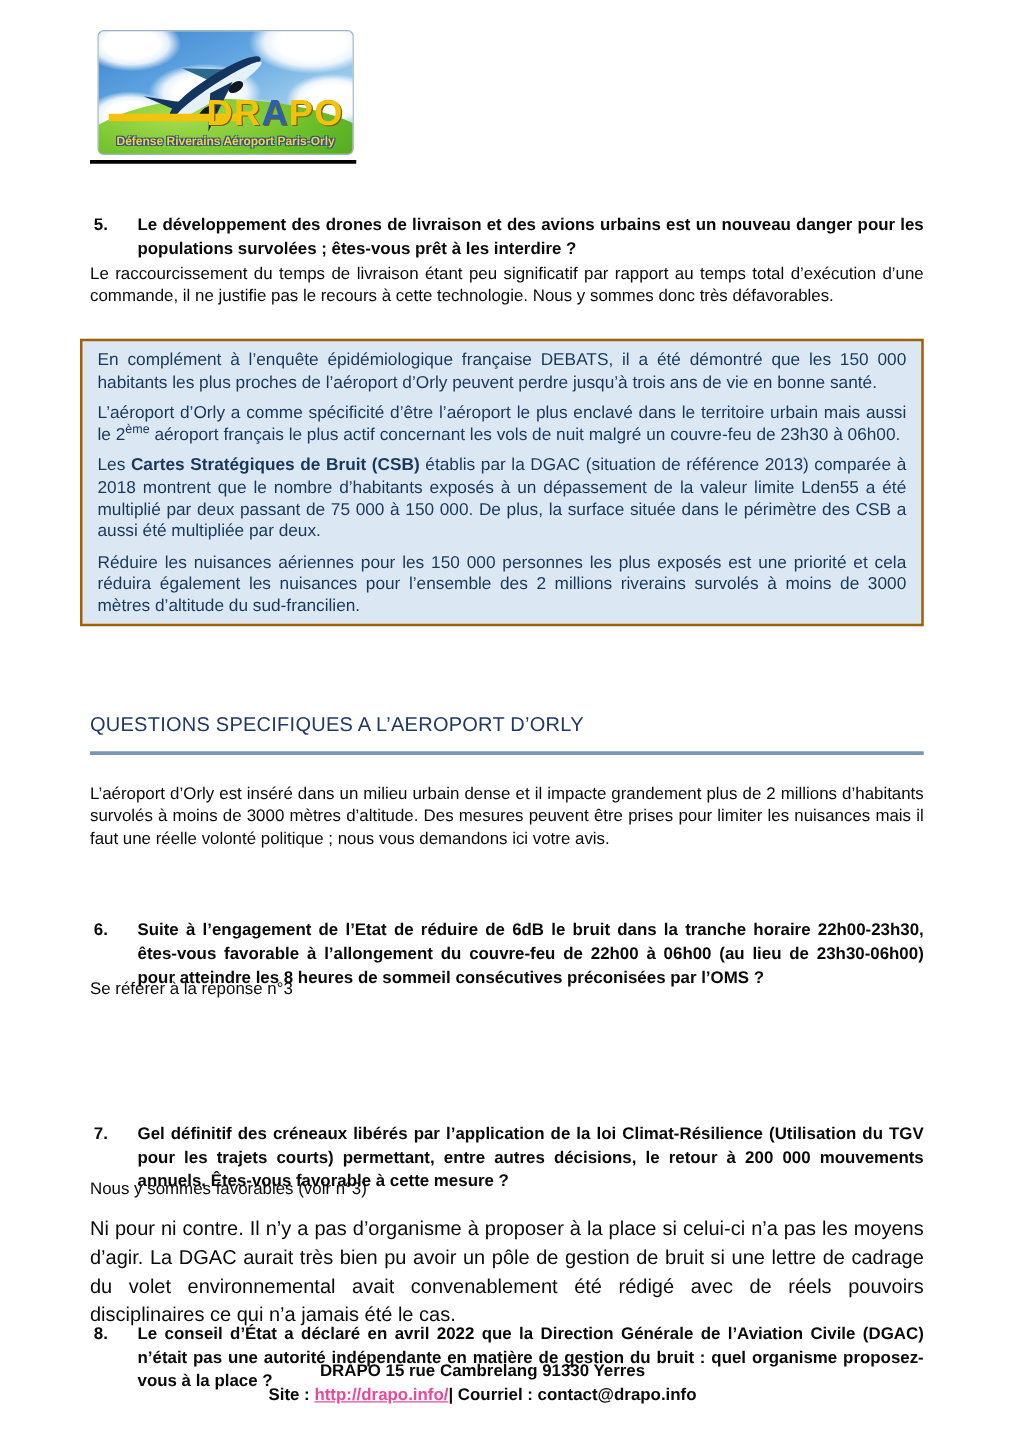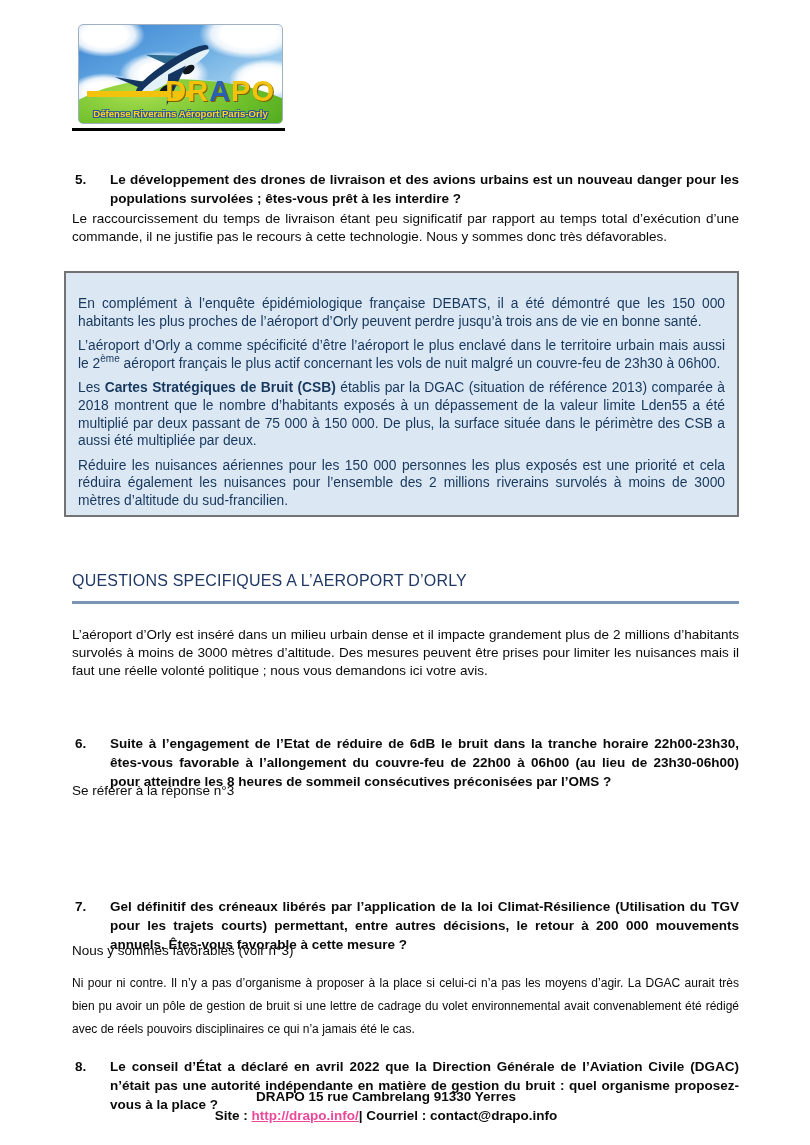--- a/index.html
+++ b/index.html
@@ -31,25 +31,25 @@
            color:#ffd41e;text-shadow:1px 1px 0 #2a52a0,-1px -1px 0 #2a52a0,1px -1px 0 #2a52a0,-1px 1px 0 #2a52a0;}
   .header-rule{position:absolute;left:72px;top:128px;width:213px;height:3px;background:#000;}
 
   
   .block{position:absolute;left:72px;width:667px;}
   .q{position:relative;font-weight:bold;font-size:13.5px;line-height:19px;}
   .qnum{position:absolute;left:3px;top:0;}
   .qbody{display:block;margin-left:38px;text-align:justify;}
   .ans{font-size:13.5px;line-height:18px;text-align:justify;margin:0;}
   .ans-short{text-align:left;}
-  .ans-alt{font-size:12px;line-height:23px;}
+  .ans-alt{font-size:16px;line-height:23px;}
 
   
-  .info-box{position:absolute;left:64px;top:271px;width:647px;border:2px solid #737373;background:#dbe8f3;
-            color:#17375d;padding:22px 12px 5px 12px;}
+  .info-box{position:absolute;left:64px;top:271px;width:647px;border:2px solid #a16207;background:#dbe8f3;
+            color:#17375d;padding:6px 12px 5px 12px;}
   .info-box p{margin:0 0 7px 0;font-size:13.8px;line-height:17.6px;text-align:justify;}
   .info-box p:last-child{margin-bottom:0;}
   .info-box sup{font-size:10px;line-height:0;vertical-align:super;}
 
   
   .section-title{position:absolute;left:72px;top:572px;width:667px;margin:0;
                  font-size:16px;font-weight:normal;color:#1f3864;letter-spacing:0.2px;
                  padding-bottom:11px;border-bottom:3px solid #7d95b5;}
 
   

